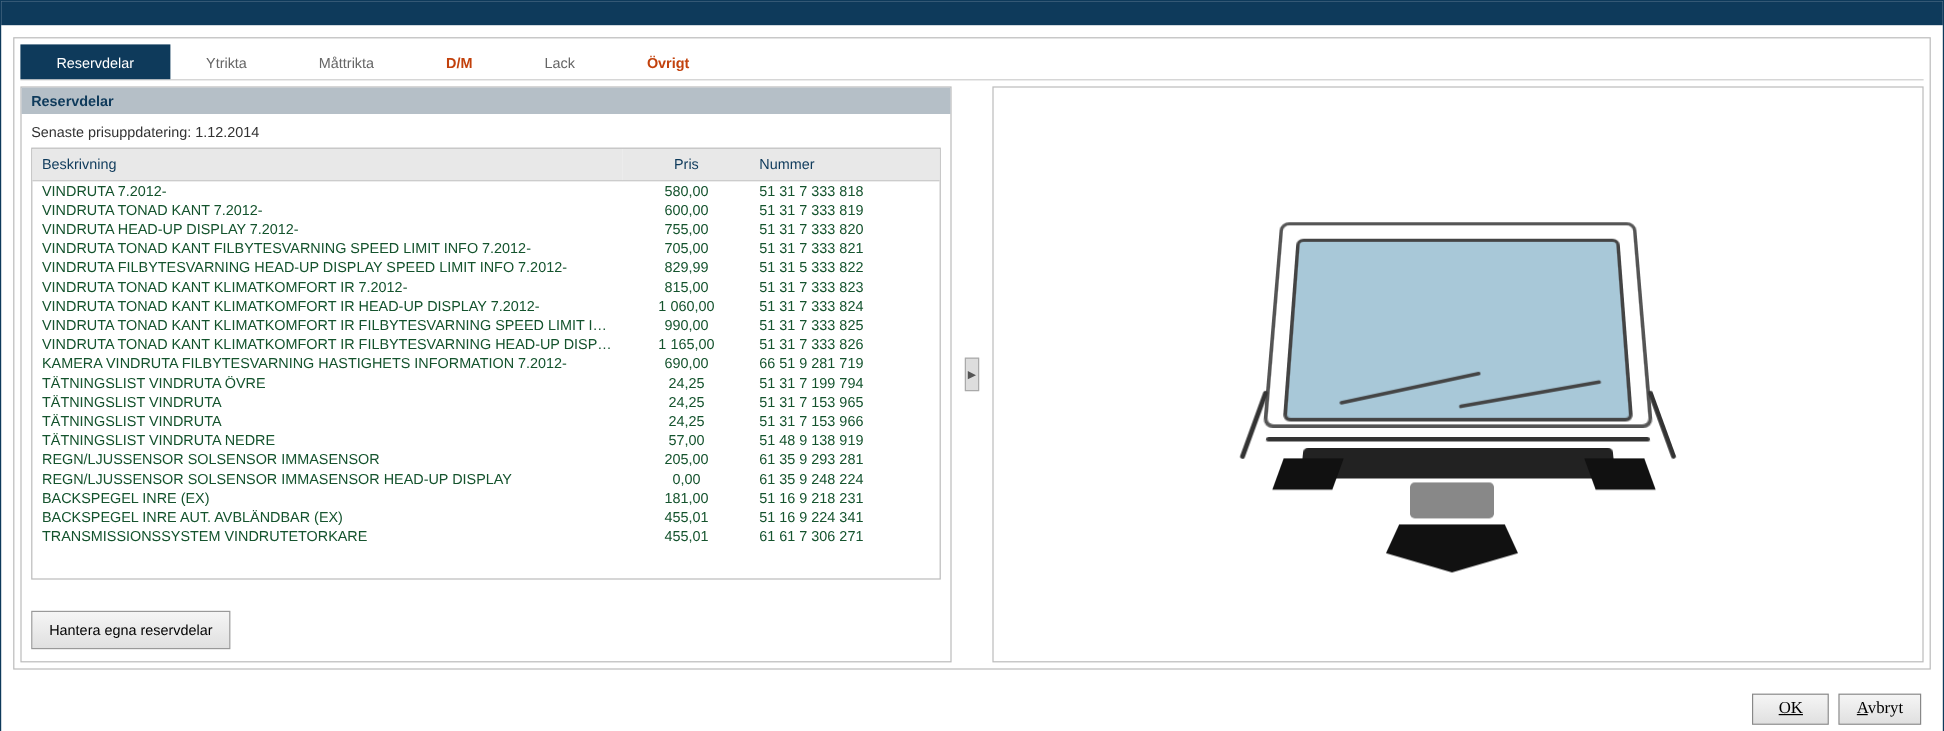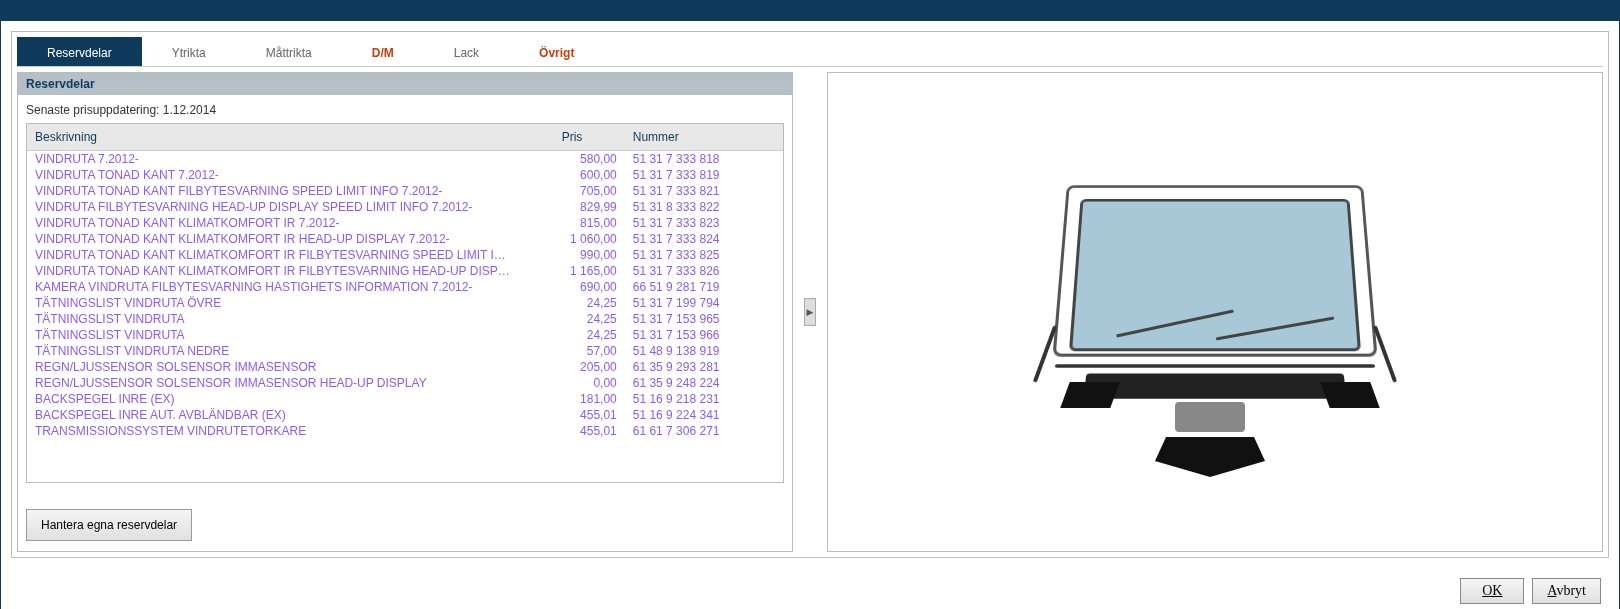--- a/index.html
+++ b/index.html
@@ -94,29 +94,29 @@
     font-weight: normal;
     text-align: left;
     padding: 6px 8px;
     border-bottom: 1px solid #ccc;
     position: sticky;
     top: 0;
   }
   tbody td {
     padding: 1px 8px;
     font-size: 12px;
-    color: #8b5cf6;
+    color: #14532d;
     white-space: nowrap;
     overflow: hidden;
     text-overflow: ellipsis;
   }
   .col-desc { width: 56%; }
   .col-price { width: 12%; text-align: center; }
   .col-num { width: 18%; }
-  td.col-price { text-align: right; }
+  td.col-price { }
   .hscroll {
     height: 16px;
     background: #f0f0f0;
     border-top: 1px solid #ddd;
     position: relative;
   }
   .hscroll::before, .hscroll::after {
     content: "";
     position: absolute;
     top: 2px;
@@ -285,28 +285,33 @@
                       <td class="col-desc">VINDRUTA 7.2012-</td>
                       <td class="col-price">580,00</td>
                       <td class="col-num">51 31 7 333 818</td>
                     </tr>
                     <tr>
                       <td class="col-desc">VINDRUTA TONAD KANT 7.2012-</td>
                       <td class="col-price">600,00</td>
                       <td class="col-num">51 31 7 333 819</td>
                     </tr>
                     <tr>
+                      <td class="col-desc">VINDRUTA HEAD-UP DISPLAY 7.2012-</td>
+                      <td class="col-price">755,00</td>
+                      <td class="col-num">51 31 7 333 820</td>
+                    </tr>
+                    <tr>
                       <td class="col-desc">VINDRUTA TONAD KANT FILBYTESVARNING SPEED LIMIT INFO 7.2012-</td>
                       <td class="col-price">705,00</td>
                       <td class="col-num">51 31 7 333 821</td>
                     </tr>
                     <tr>
                       <td class="col-desc">VINDRUTA FILBYTESVARNING HEAD-UP DISPLAY SPEED LIMIT INFO 7.2012-</td>
                       <td class="col-price">829,99</td>
-                      <td class="col-num">51 31 8 333 822</td>
+                      <td class="col-num">51 31 5 333 822</td>
                     </tr>
                     <tr>
                       <td class="col-desc">VINDRUTA TONAD KANT KLIMATKOMFORT IR 7.2012-</td>
                       <td class="col-price">815,00</td>
                       <td class="col-num">51 31 7 333 823</td>
                     </tr>
                     <tr>
                       <td class="col-desc">VINDRUTA TONAD KANT KLIMATKOMFORT IR HEAD-UP DISPLAY 7.2012-</td>
                       <td class="col-price">1 060,00</td>
                       <td class="col-num">51 31 7 333 824</td>

